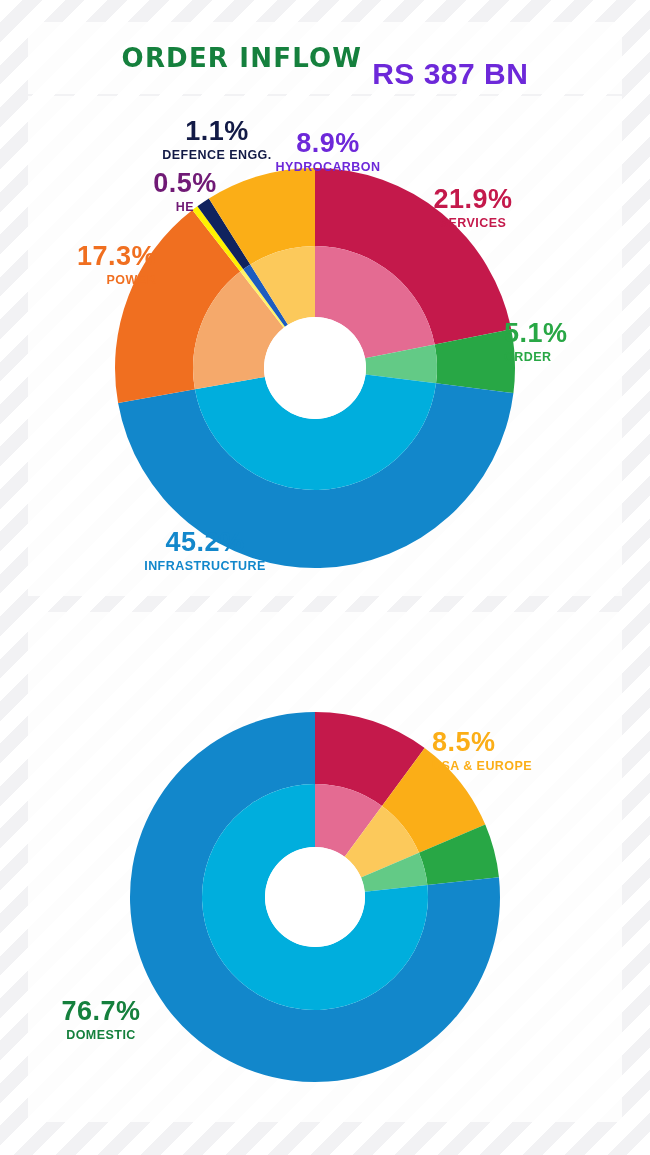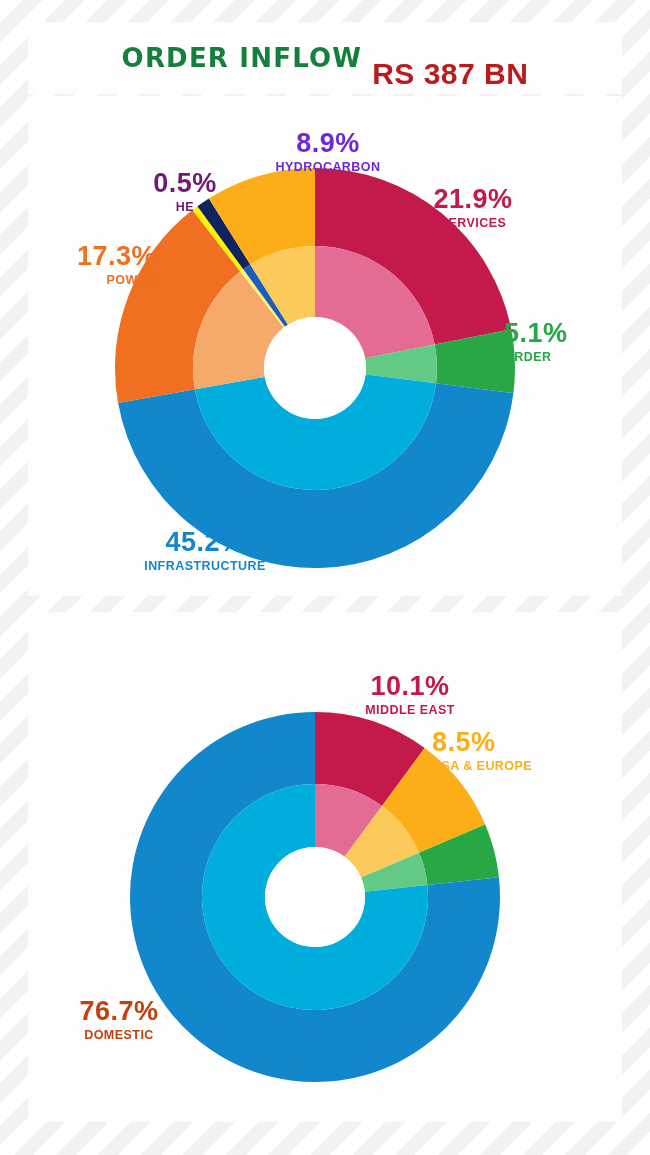--- a/index.html
+++ b/index.html
@@ -35,21 +35,21 @@
     display:flex;align-items:center;justify-content:center;
     white-space:nowrap;
   }
   .title-light{
     font-size:26px;letter-spacing:1.2px;
     font-weight:700;color:#15803d;
     font-family:"DejaVu Sans", sans-serif;
   }
   .title-bold{
     font-size:30px;letter-spacing:0.5px;
-    font-weight:bold;color:#b91c1c;
+    font-weight:bold;color:#6d28d9;
     margin-left:10px;
     margin-top:31px;
   }
 
   
   .donut{position:absolute;}
   .donut svg{display:block;overflow:visible;}
 
   
   .label{
@@ -107,20 +107,24 @@
           <path d="M 321.0379935603663 215.29065449484509 A 122 122 0 0 1 79.88315118743697 221.35281319498375 L 149.78721893901053 208.92617600773912 A 51 51 0 0 0 250.59784976703838 206.3919949117795 Z" fill="#00aedd"></path>
           <path d="M 79.88315118743697 221.35281319498375 A 122 122 0 0 1 125.22533945433688 103.60108849016576 L 168.7417402636982 159.7020943688398 A 51 51 0 0 0 149.78721893901053 208.92617600773912 Z" fill="#f5a96b"></path>
           <path d="M 125.22533945433688 103.60108849016576 A 122 122 0 0 1 128.29019922031824 101.29992668625643 L 170.02295213308386 158.7401332868777 A 51 51 0 0 0 168.7417402636982 159.7020943688398 Z" fill="#fff469"></path>
           <path d="M 128.29019922031824 101.29992668625643 A 122 122 0 0 1 135.27763551457835 96.58329179761989 L 172.9439296003565 156.76842525966077 A 51 51 0 0 0 170.02295213308386 158.7401332868777 Z" fill="#1d5cbf"></path>
           <path d="M 135.27763551457835 96.58329179761989 A 122 122 0 0 1 199.99999999999997 78 L 200 149 A 51 51 0 0 0 172.9439296003565 156.76842525966077 Z" fill="#fcc95b"></path>
         </g>
       <circle cx="200" cy="200" r="51" fill="#ffffff"></circle>
     </svg>
   </div>
 
+  <div class="label al-center" style="left:132px;top:118px;width:170px;color:#121a46;">
+    <span class="pct">1.1%</span>
+    <span class="nm">DEFENCE ENGG.</span>
+  </div>
 
   <div class="label al-center" style="left:135px;top:170px;width:100px;color:#701a75;">
     <span class="pct">0.5%</span>
     <span class="nm">HE</span>
   </div>
 
   <div class="label al-center" style="left:258px;top:130px;width:140px;color:#6d28d9;">
     <span class="pct">8.9%</span>
     <span class="nm">HYDROCARBON</span>
   </div>
@@ -156,29 +160,25 @@
       <g id="donut2-inner">
           <path d="M 185 72 A 113 113 0 0 1 251.9928206781997 94.00020891464322 L 214.64284100805298 144.73460571444392 A 50 50 0 0 0 185 135 Z" fill="#e46b92"></path>
           <path d="M 251.9928206781997 94.00020891464322 A 113 113 0 0 1 288.98619875234334 140.77477564739615 L 231.01159236829352 165.43131665813988 A 50 50 0 0 0 214.64284100805298 144.73460571444392 Z" fill="#fcc95b"></path>
           <path d="M 288.98619875234334 140.77477564739615 A 113 113 0 0 1 297.3559893148609 172.95293956689565 L 234.71503951984994 179.669442286237 A 50 50 0 0 0 231.01159236829352 165.43131665813988 Z" fill="#63ca86"></path>
           <path d="M 297.3559893148609 172.95293956689565 A 113 113 0 1 1 184.99999999999997 72 L 185 135 A 50 50 0 1 0 234.71503951984994 179.669442286237 Z" fill="#00aedd"></path>
         </g>
       <circle cx="185" cy="185" r="50" fill="#ffffff"></circle>
     </svg>
   </div>
 
-  <div class="label al-center" style="left:330px;top:673px;width:160px;color:#c4194b;">
-    <span class="pct">10.1%</span>
-    <span class="nm">MIDDLE EAST</span>
-  </div>
 
   <div class="label al-left" style="left:432px;top:729px;width:190px;color:#fbae17;">
     <span class="pct">8.5%</span>
     <span class="nm">USA &amp; EUROPE</span>
   </div>
 
 
-  <div class="label al-center" style="left:34px;top:998px;width:170px;color:#c2410c;">
+  <div class="label al-center" style="left:16px;top:998px;width:170px;color:#15803d;">
     <span class="pct">76.7%</span>
     <span class="nm">DOMESTIC</span>
   </div>
 
 </div>
 
 </body></html>

